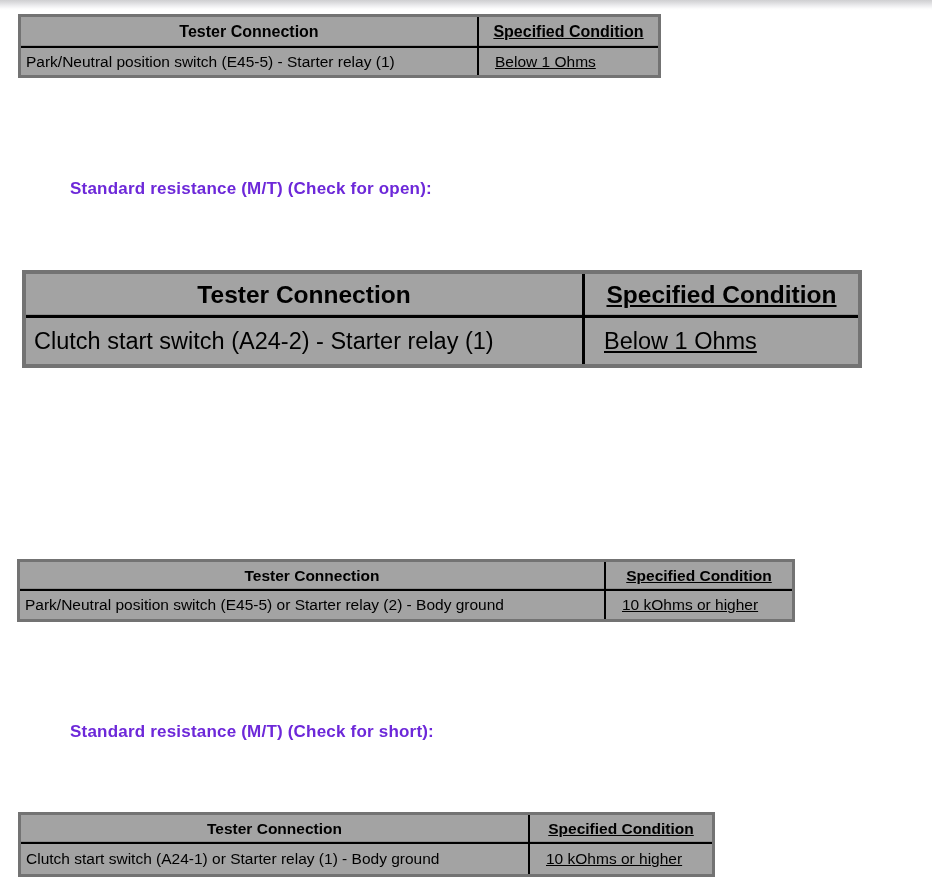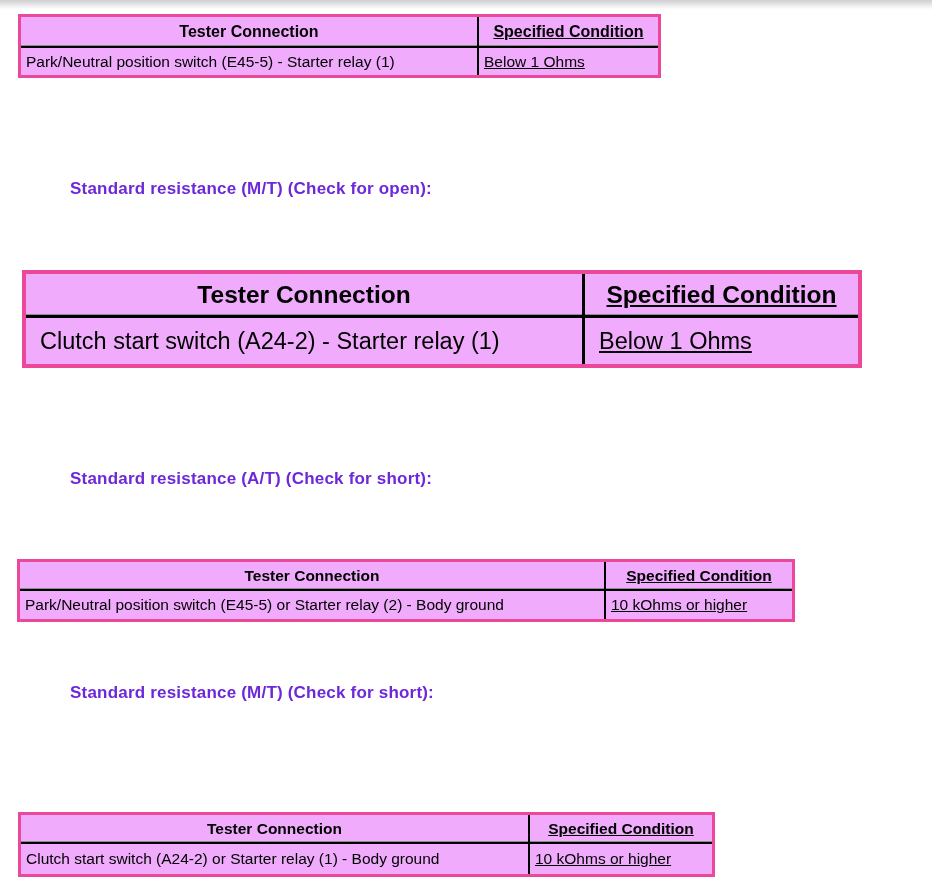--- a/index.html
+++ b/index.html
@@ -27,43 +27,43 @@
     position: absolute;
     left: 70px;
     font-size: 17px;
     font-weight: bold;
     color: #6d28d9;
     letter-spacing: 0.2px;
     white-space: nowrap;
   }
   #heading-1 { top: 179px; }
   #heading-2 { top: 469px; }
-  #heading-3 { top: 683px; }
+  #heading-3 { top: 722px; }
 
   
   .spec-table {
     position: absolute;
     box-sizing: border-box;
-    border: 3px solid #ec4899;
-    background: #f0abfc;
+    border: 3px solid #737373;
+    background: #a3a3a3;
     display: flex;
     flex-direction: column;
     color: #000000;
   }
   .spec-table .trow {
     display: flex;
     box-sizing: border-box;
     min-height: 0;
   }
   .spec-table .trow.header {
     border-bottom: 2px solid #000000;
     box-shadow: inset 0 -1px 0 #8d8d8d;
     font-weight: bold;
   }
-  .spec-table .trow.data { flex: 1; }
+  .spec-table .trow.data { flex: 1; gap: 11px; }
   .spec-table .cell {
     display: flex;
     align-items: center;
     box-sizing: border-box;
     white-space: nowrap;
     overflow: hidden;
   }
   .spec-table .cell.c1 { border-right: 2px solid #000000; }
   .spec-table .cell.c2 { flex: 1; text-decoration: underline; }
   .spec-table .trow.header .cell { justify-content: center; padding: 0 2px; }
@@ -73,21 +73,21 @@
   #table-1 { left: 18px; top: 14px; width: 643px; height: 64px; }
   #table-1 .trow.header { height: 31px; font-size: 16px; }
   #table-1 .trow.data { font-size: 15.5px; }
   #table-1 .cell.c1 { width: 458px; }
 
   
   #table-2 { left: 22px; top: 270px; width: 840px; height: 98px; border-width: 4px; }
   #table-2 .trow.header { height: 44px; font-size: 24.5px; border-bottom-width: 3px; }
   #table-2 .trow.data { font-size: 23.5px; }
   #table-2 .cell.c1 { width: 559px; border-right-width: 3px; }
-  #table-2 .trow.data .cell { padding-left: 14px; }
+  #table-2 .trow.data .cell { padding-left: 8px; }
 
   
   #table-3 { left: 17px; top: 559px; width: 778px; height: 63px; }
   #table-3 .trow.header { height: 29px; font-size: 15.5px; }
   #table-3 .trow.data { font-size: 15.5px; }
   #table-3 .cell.c1 { width: 586px; }
 
   
   #table-4 { left: 18px; top: 812px; width: 697px; height: 65px; }
   #table-4 .trow.header { height: 29px; font-size: 15.5px; }
@@ -118,39 +118,38 @@
     <div class="trow header">
       <div class="cell c1">Tester Connection</div>
       <div class="cell c2">Specified Condition</div>
     </div>
     <div class="trow data">
       <div class="cell c1">Clutch start switch (A24-2) - Starter relay (1)</div>
       <div class="cell c2">Below 1 Ohms</div>
     </div>
   </div>
 
-  <div class="section-heading" id="heading-2">Standard resistance (A/T) (Check for short):</div>
 
   <div class="spec-table" id="table-3">
     <div class="trow header">
       <div class="cell c1">Tester Connection</div>
       <div class="cell c2">Specified Condition</div>
     </div>
     <div class="trow data">
       <div class="cell c1">Park/Neutral position switch (E45-5) or Starter relay (2) - Body ground</div>
       <div class="cell c2">10 kOhms or higher</div>
     </div>
   </div>
 
   <div class="section-heading" id="heading-3">Standard resistance (M/T) (Check for short):</div>
 
   <div class="spec-table" id="table-4">
     <div class="trow header">
       <div class="cell c1">Tester Connection</div>
       <div class="cell c2">Specified Condition</div>
     </div>
     <div class="trow data">
-      <div class="cell c1">Clutch start switch (A24-2) or Starter relay (1) - Body ground</div>
+      <div class="cell c1">Clutch start switch (A24-1) or Starter relay (1) - Body ground</div>
       <div class="cell c2">10 kOhms or higher</div>
     </div>
   </div>
 
 </div>
 
 </body></html>

